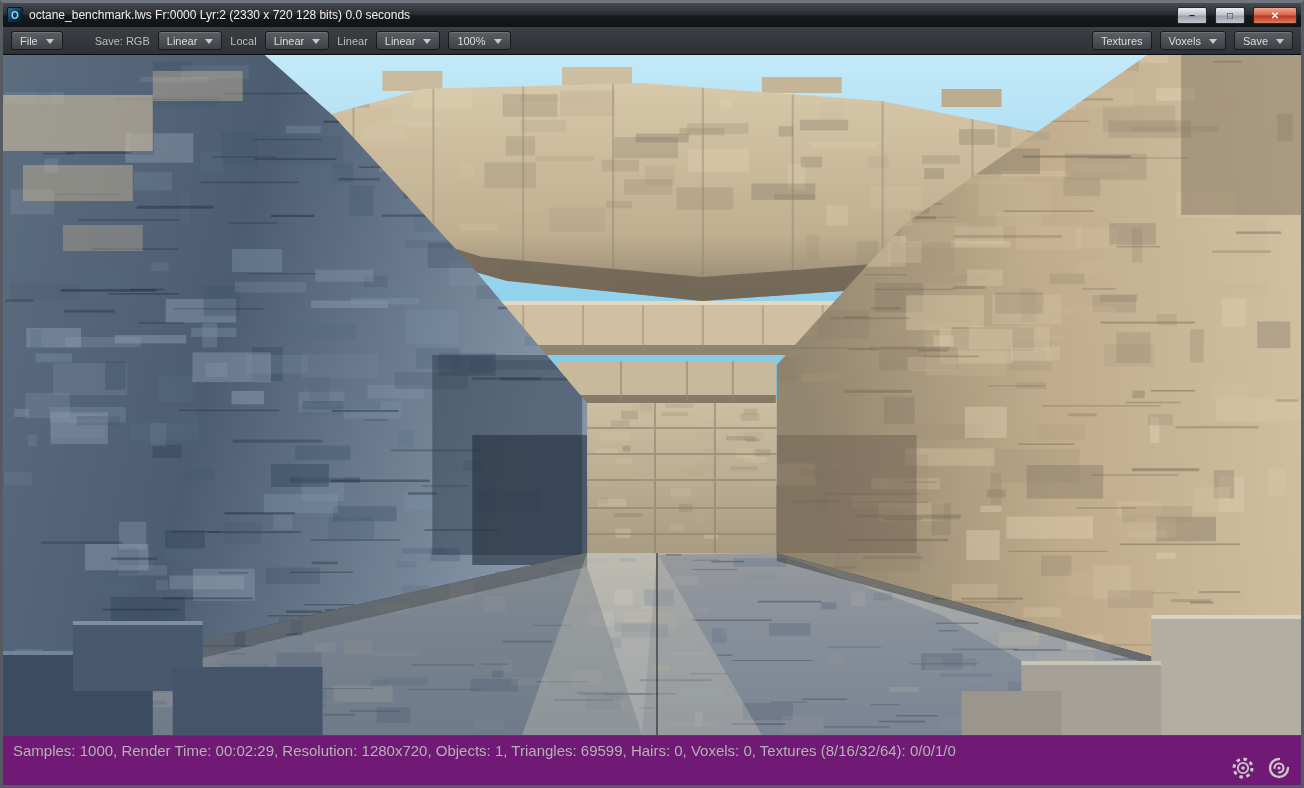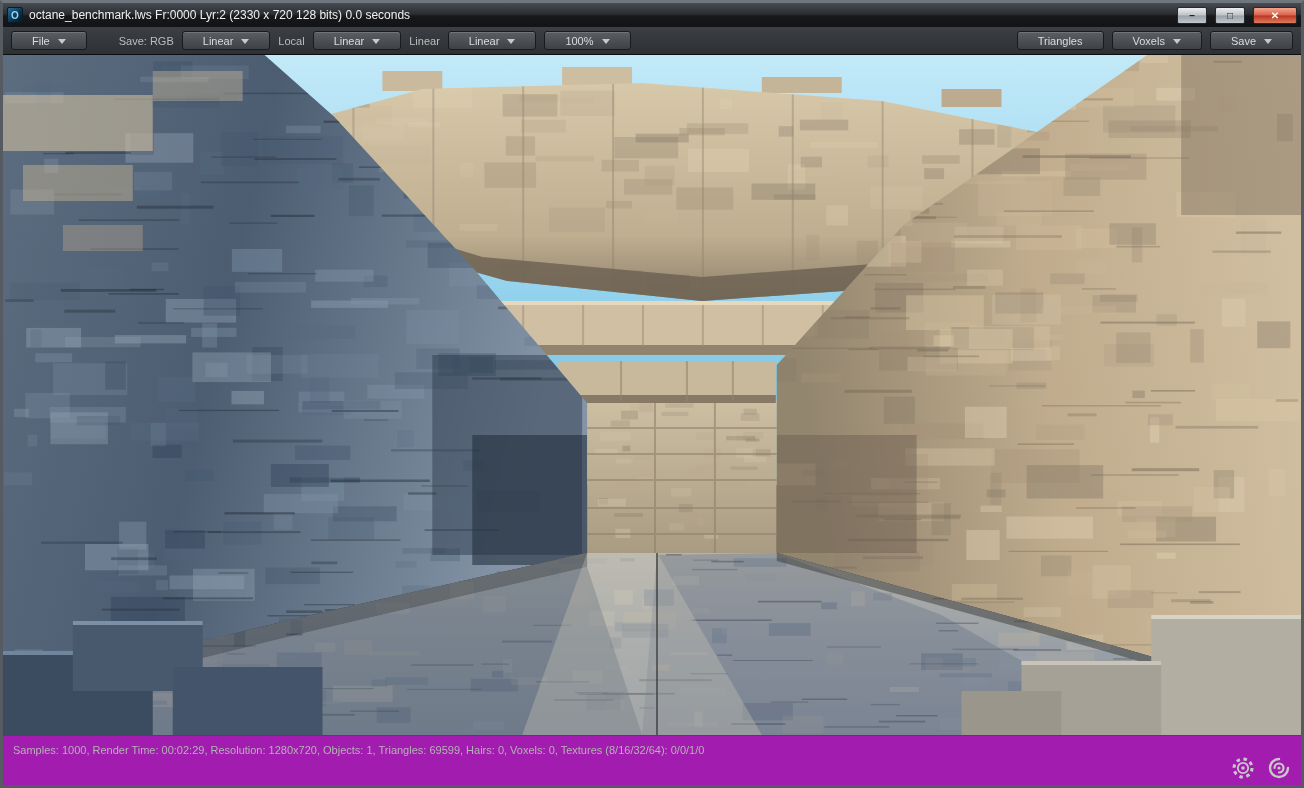--- a/index.html
+++ b/index.html
@@ -20,31 +20,31 @@
   .winbtn{width:30px;height:17px;margin-left:2px;border:1px solid #26282b;border-radius:2px;
     background:linear-gradient(#eceef1 0%,#bcc1c7 49%,#989fa7 51%,#c2c7cd 100%);
     color:#1d1d1d;font-size:10px;font-weight:bold;line-height:15px;text-align:center;cursor:default}
   .winbtn.close{width:44px;color:#fff;
     background:linear-gradient(#f2a58d 0%,#d9604a 49%,#b93420 51%,#dd7a5e 100%)}
   
   .toolbar{flex:0 0 28px;display:flex;align-items:center;gap:8px;padding:0 8px;
     background:linear-gradient(#3c3f43,#2d3034);border-bottom:1px solid #0d0e0f;
     color:#c6c6c6;font-size:11px;white-space:nowrap}
   .tlabel{color:#bdbdbd}
-  .tbtn{height:19px;display:inline-flex;align-items:center;gap:8px;padding:0 20px;
+  .tbtn{height:19px;display:inline-flex;align-items:center;gap:8px;padding:0 8px;
     background:linear-gradient(#5b5f64,#3e4145);border:1px solid #191a1c;border-radius:3px;
     color:#dcdcdc;box-shadow:inset 0 1px 0 rgba(255,255,255,.14);cursor:default}
   .caret{width:0;height:0;border:4px solid transparent;border-top:5px solid #c9c9c9;margin-top:5px}
   .gap{width:16px}
   
   .viewport{flex:1 1 auto;min-height:0;position:relative;background:#000}
   .viewport svg{display:block;width:100%;height:100%}
   
-  .statusbar{flex:0 0 50px;position:relative;background:#a21caf;border-top:1px solid #46494d;
-    color:#b3b3b3;font-size:11px;line-height:17px;padding:6px 10px 0}
+  .statusbar{flex:0 0 50px;position:relative;background:#701a75;border-top:1px solid #46494d;
+    color:#b3b3b3;font-size:15px;line-height:17px;padding:6px 10px 0}
   .status-icons{position:absolute;right:10px;bottom:5px;display:flex;gap:12px;align-items:center}
   .status-icons svg{display:block}
 </style>
 </head>
 <body>
 
 <div class="window">
 
   <div class="titlebar">
     <div class="app-icon">O</div>
@@ -75,21 +75,21 @@
     <div class="tbtn">
       <span>Linear</span>
       <span class="caret"></span>
     </div>
     <div class="tbtn">
       <span>100%</span>
       <span class="caret"></span>
     </div>
     <div class="tb-spacer"></div>
     <div class="tbtn">
-      <span>Triangles</span>
+      <span>Textures</span>
     </div>
     <div class="tbtn">
       <span>Voxels</span>
       <span class="caret"></span>
     </div>
     <div class="tbtn">
       <span>Save</span>
       <span class="caret"></span>
     </div>
   </div>

